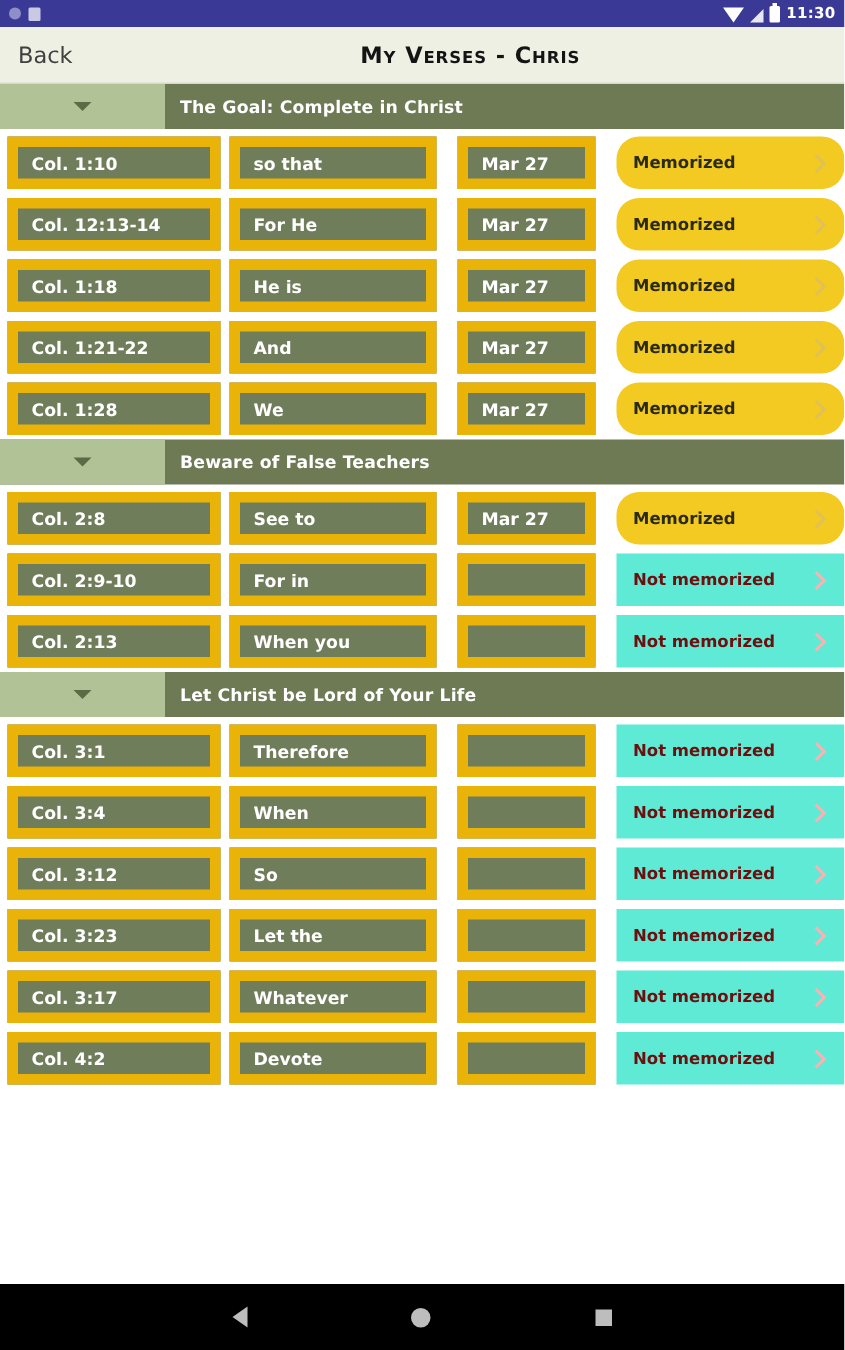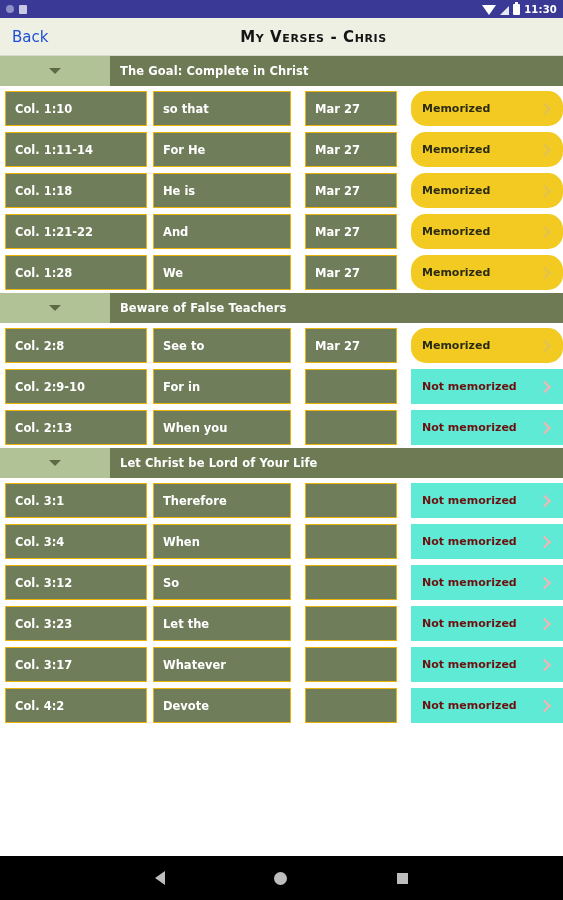--- a/index.html
+++ b/index.html
@@ -78,21 +78,21 @@
     height: 38px;
     flex: 0 0 38px;
     background: #eef0e4;
     display: flex;
     align-items: center;
     position: relative;
     border-bottom: 1px solid #d8dbc9;
   }
   .back-btn {
     font-size: 15px;
-    color: #1d4ed8;
+    color: #404040;
     padding-left: 12px;
     font-weight: normal;
     cursor: pointer;
     font-family: "DejaVu Sans", sans-serif;
   }
   .app-title {
     position: absolute;
     left: 16px; right: 0;
     text-align: center;
     font-size: 15px;
@@ -149,21 +149,21 @@
   
   .verse-row {
     display: flex;
     align-items: stretch;
     height: 41px;
     padding: 3px 0 3px 0;
     background: #ffffff;
   }
   .cell {
     background: #707d5a;
-    border: 1px solid #eab308;
+    border: 7px solid #eab308;
     display: flex;
     align-items: center;
     padding-left: 9px;
     color: #ffffff;
     font-size: 11.5px;
     font-weight: bold;
     overflow: hidden;
     white-space: nowrap;
   }
   .c-ref   { flex: 0 0 142px; margin-left: 5px; }
@@ -266,21 +266,21 @@
       <div class="verse-row">
         <div class="cell c-ref">Col. 1:10</div>
         <div class="cell c-text">so that</div>
         <div class="cell c-date">Mar 27</div>
         <div class="c-status memorized">
           <span>Memorized</span>
           <span class="status-chev"></span>
         </div>
       </div>
       <div class="verse-row">
-        <div class="cell c-ref">Col. 1:11-14</div>
+        <div class="cell c-ref">Col. 12:13-14</div>
         <div class="cell c-text">For He</div>
         <div class="cell c-date">Mar 27</div>
         <div class="c-status memorized">
           <span>Memorized</span>
           <span class="status-chev"></span>
         </div>
       </div>
       <div class="verse-row">
         <div class="cell c-ref">Col. 1:18</div>
         <div class="cell c-text">He is</div>

